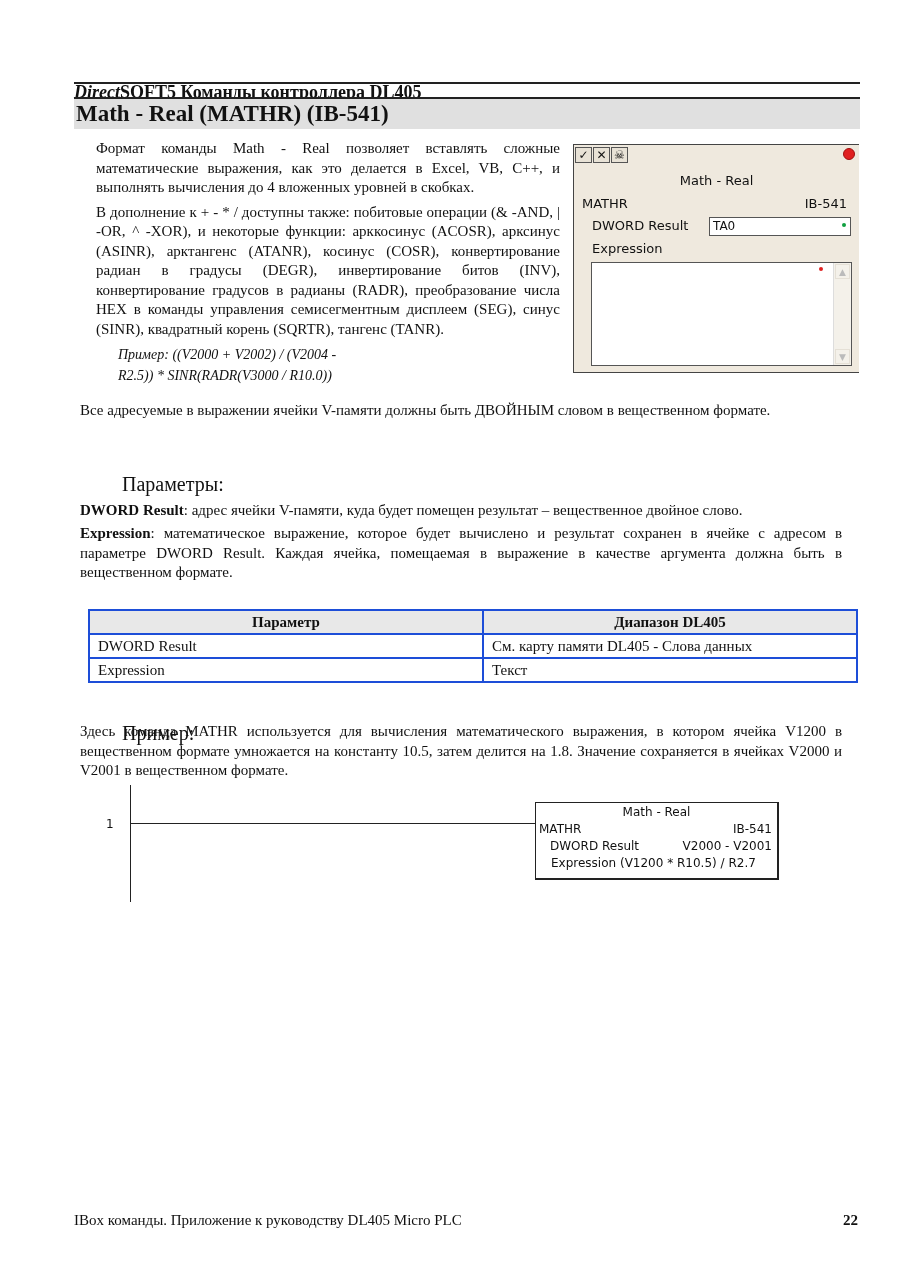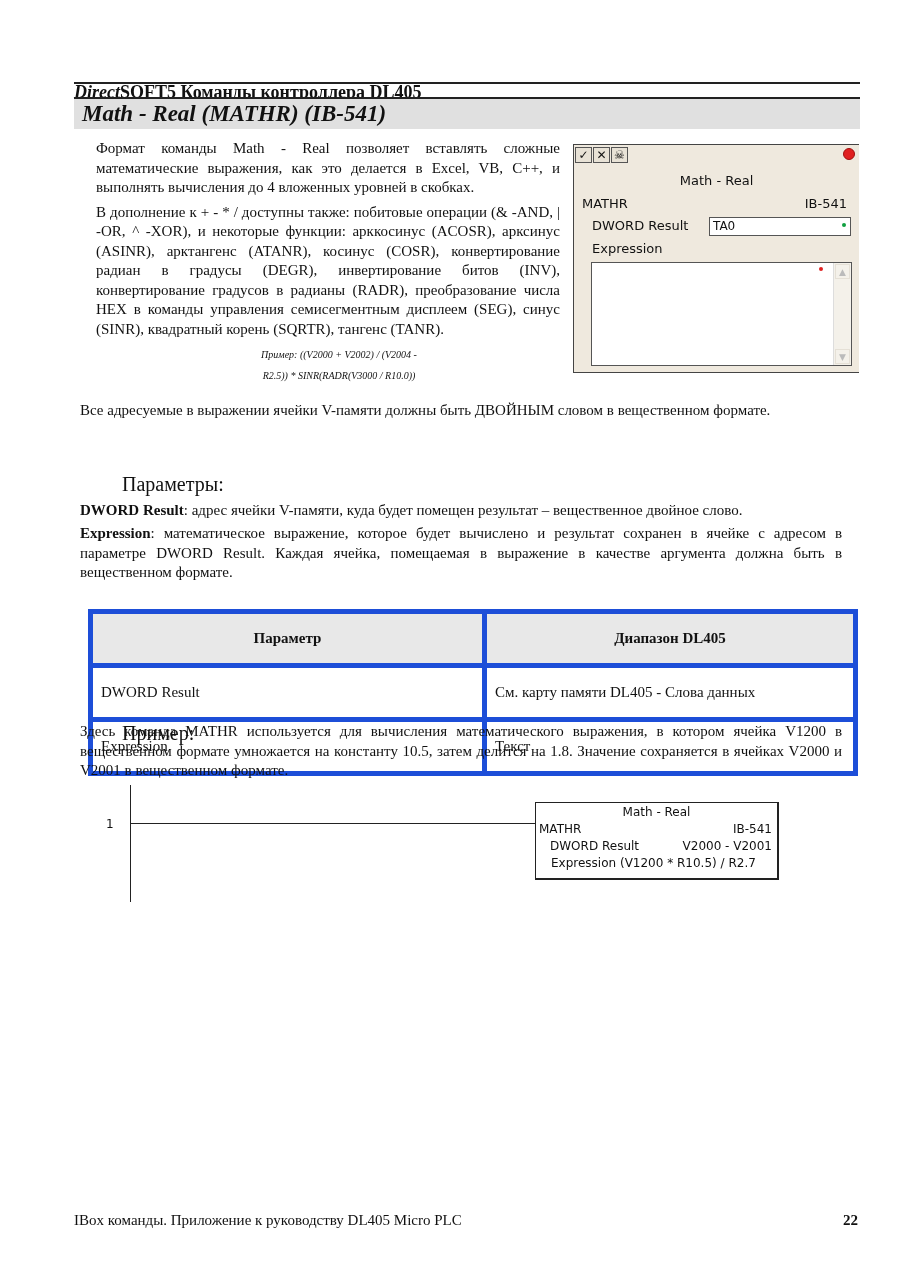--- a/index.html
+++ b/index.html
@@ -4,25 +4,25 @@
 <style>
   * { box-sizing: border-box; margin: 0; padding: 0; }
   html, body { width: 900px; height: 1274px; background: #ffffff; }
   body { position: relative; font-family: "Liberation Serif", serif; color: #111; }
 
   .header-title { position: absolute; left: 74px; top: 54px; font-size: 18px; font-weight: bold; margin-top: 28px; }
   .header-title i { font-style: italic; }
   .rule-top { position: absolute; left: 74px; top: 82px; width: 786px; height: 2px; background: #222; }
 
   .section-bar { position: absolute; left: 74px; top: 97px; width: 786px; height: 32px; background: #e0e0e0; border-top: 2px solid #222; }
-  .section-title { position: absolute; left: 8px; top: 2px; font-size: 23px; font-weight: bold; font-style: italic; }
+  .section-title { position: absolute; left: 2px; top: 2px; font-size: 23px; font-weight: bold; }
 
   .intro { position: absolute; left: 96px; top: 139px; width: 464px; font-size: 15px; line-height: 19.5px; text-align: justify; }
   .intro p { margin-bottom: 5px; }
-  .intro .example { font-style: italic; padding-left: 22px; font-size: 10px; line-height: 21px; text-align: center; margin-bottom: 0; }
+  .intro .example { font-style: italic; padding-left: 22px; font-size: 14px; line-height: 21px; text-align: left; margin-bottom: 0; }
 
   
   .dialog { position: absolute; left: 573px; top: 144px; width: 286px; height: 229px; background: #efe9de; border-left: 1px solid #444; border-top: 1px solid #444; border-bottom: 1px solid #444; font-family: "DejaVu Sans", sans-serif; font-size: 13px; color: #111; }
   .dlg-toolbar { position: absolute; left: 1px; top: 2px; display: flex; }
   .dlg-btn { width: 17px; height: 16px; border: 1px solid #555; background: #e8e2d6; display: flex; align-items: center; justify-content: center; font-size: 12px; line-height: 1; margin-right: 1px; }
   .dlg-red-dot { position: absolute; right: 4px; top: 3px; width: 12px; height: 12px; border-radius: 50%; background: #e02020; border: 1px solid #a01010; }
   .dlg-title { position: absolute; left: 0; width: 100%; top: 28px; text-align: center; }
   .dlg-mnemonic { position: absolute; left: 8px; top: 51px; font-weight: bold; font-weight: normal; }
   .dlg-ib { position: absolute; right: 12px; top: 51px; }
   .dlg-lbl-result { position: absolute; left: 18px; top: 73px; }
@@ -37,21 +37,21 @@
 
   .body-text { position: absolute; left: 80px; width: 762px; font-size: 15px; line-height: 19.5px; text-align: justify; }
   .note { top: 401px; }
   .subhead { position: absolute; left: 75px; font-size: 20px; margin-left: 47px; }
   .params-head { top: 473px; }
   .param1 { top: 501px; }
   .param2 { top: 524px; }
   .body-text b { font-weight: bold; }
 
   table.params { position: absolute; left: 88px; top: 609px; width: 770px; border-collapse: collapse; font-size: 15px; }
-  table.params th, table.params td { border: 5px solid #1d4ed8; height: 35px; padding: 16px 8px; text-align: left; }
+  table.params th, table.params td { border: 2px solid #1d4ed8; height: 24px; padding: 0 8px; text-align: left; }
   table.params th { background: #e8e8e8; text-align: center; font-weight: bold; }
   table.params td:first-child, table.params th:first-child { width: 394px; }
 
   .example-head { top: 722px; }
   .example-text { top: 722px; }
 
   
   .rail { position: absolute; left: 130px; top: 785px; width: 1px; height: 117px; background: #222; }
   .rung-num { position: absolute; left: 106px; top: 817px; font-family: "DejaVu Sans", sans-serif; font-size: 12px; }
   .rung-line { position: absolute; left: 131px; top: 823px; width: 405px; height: 1px; background: #222; }

